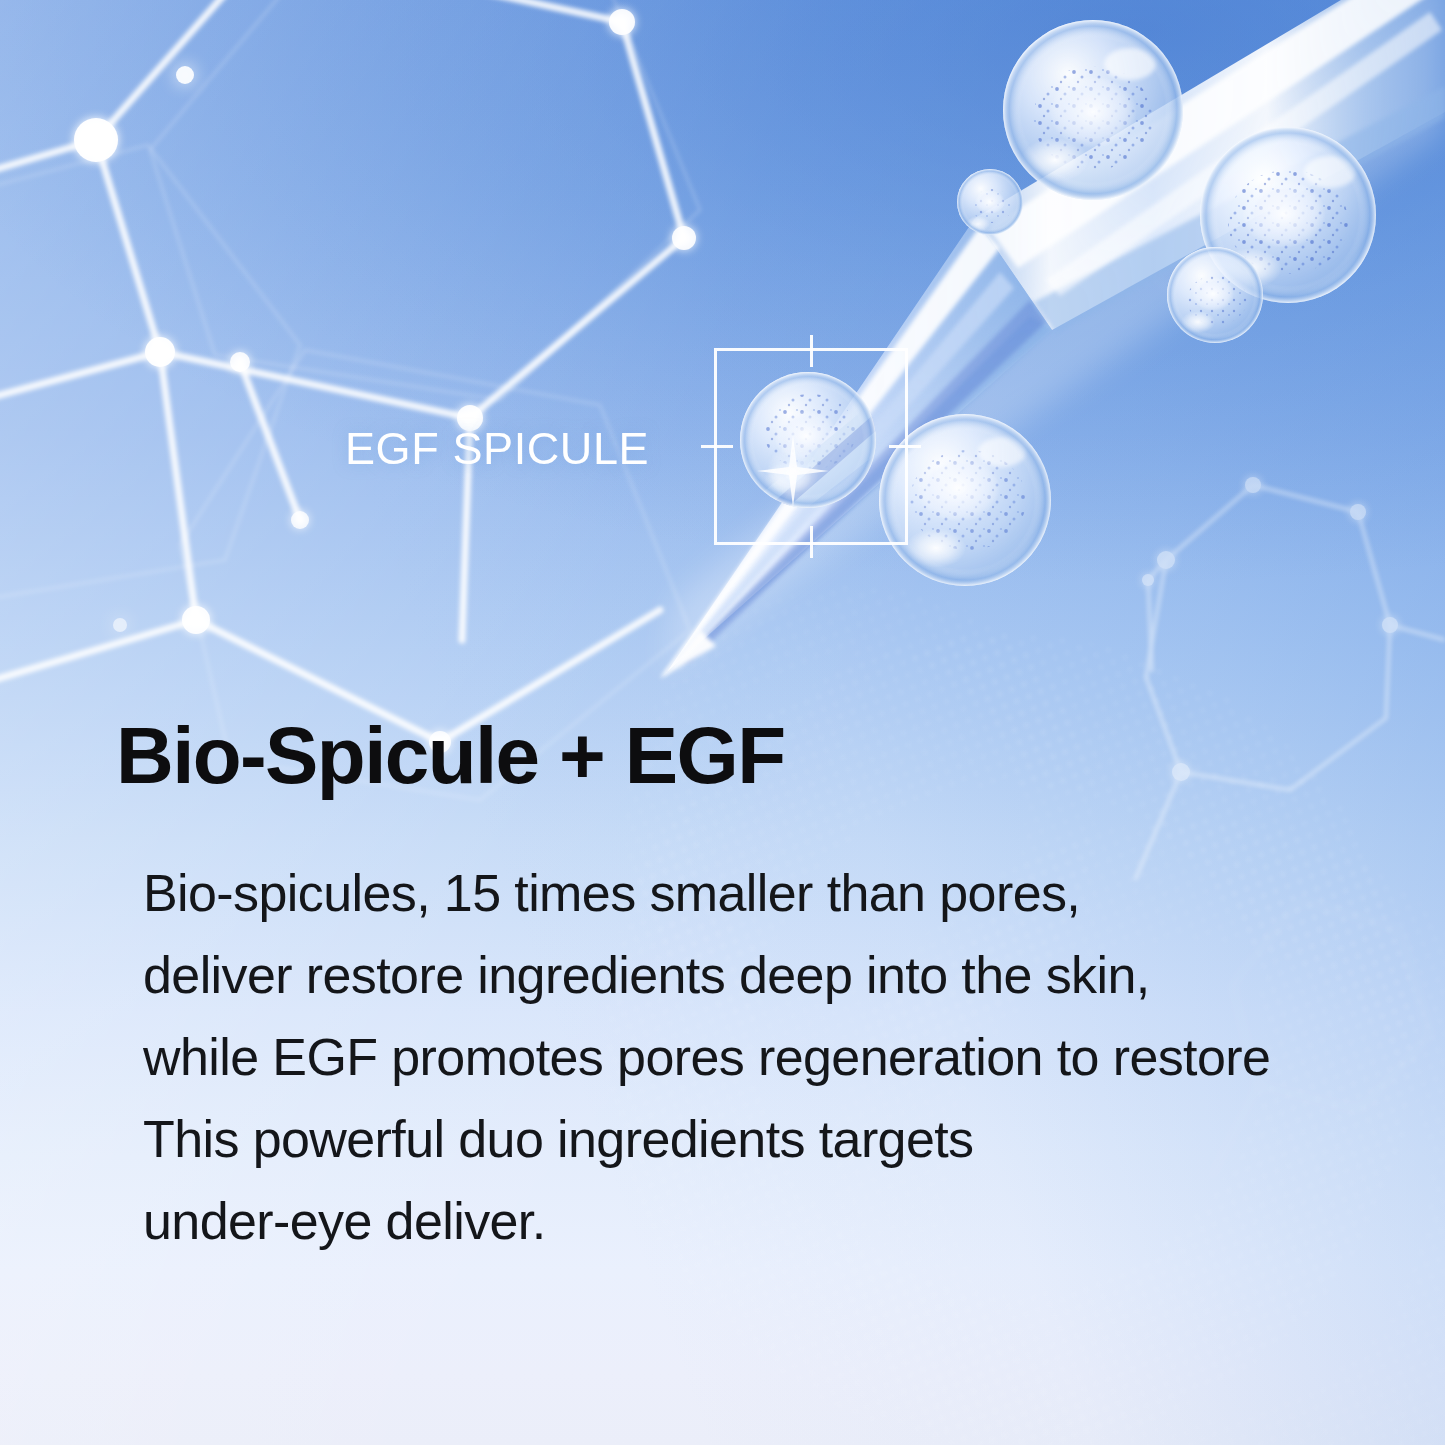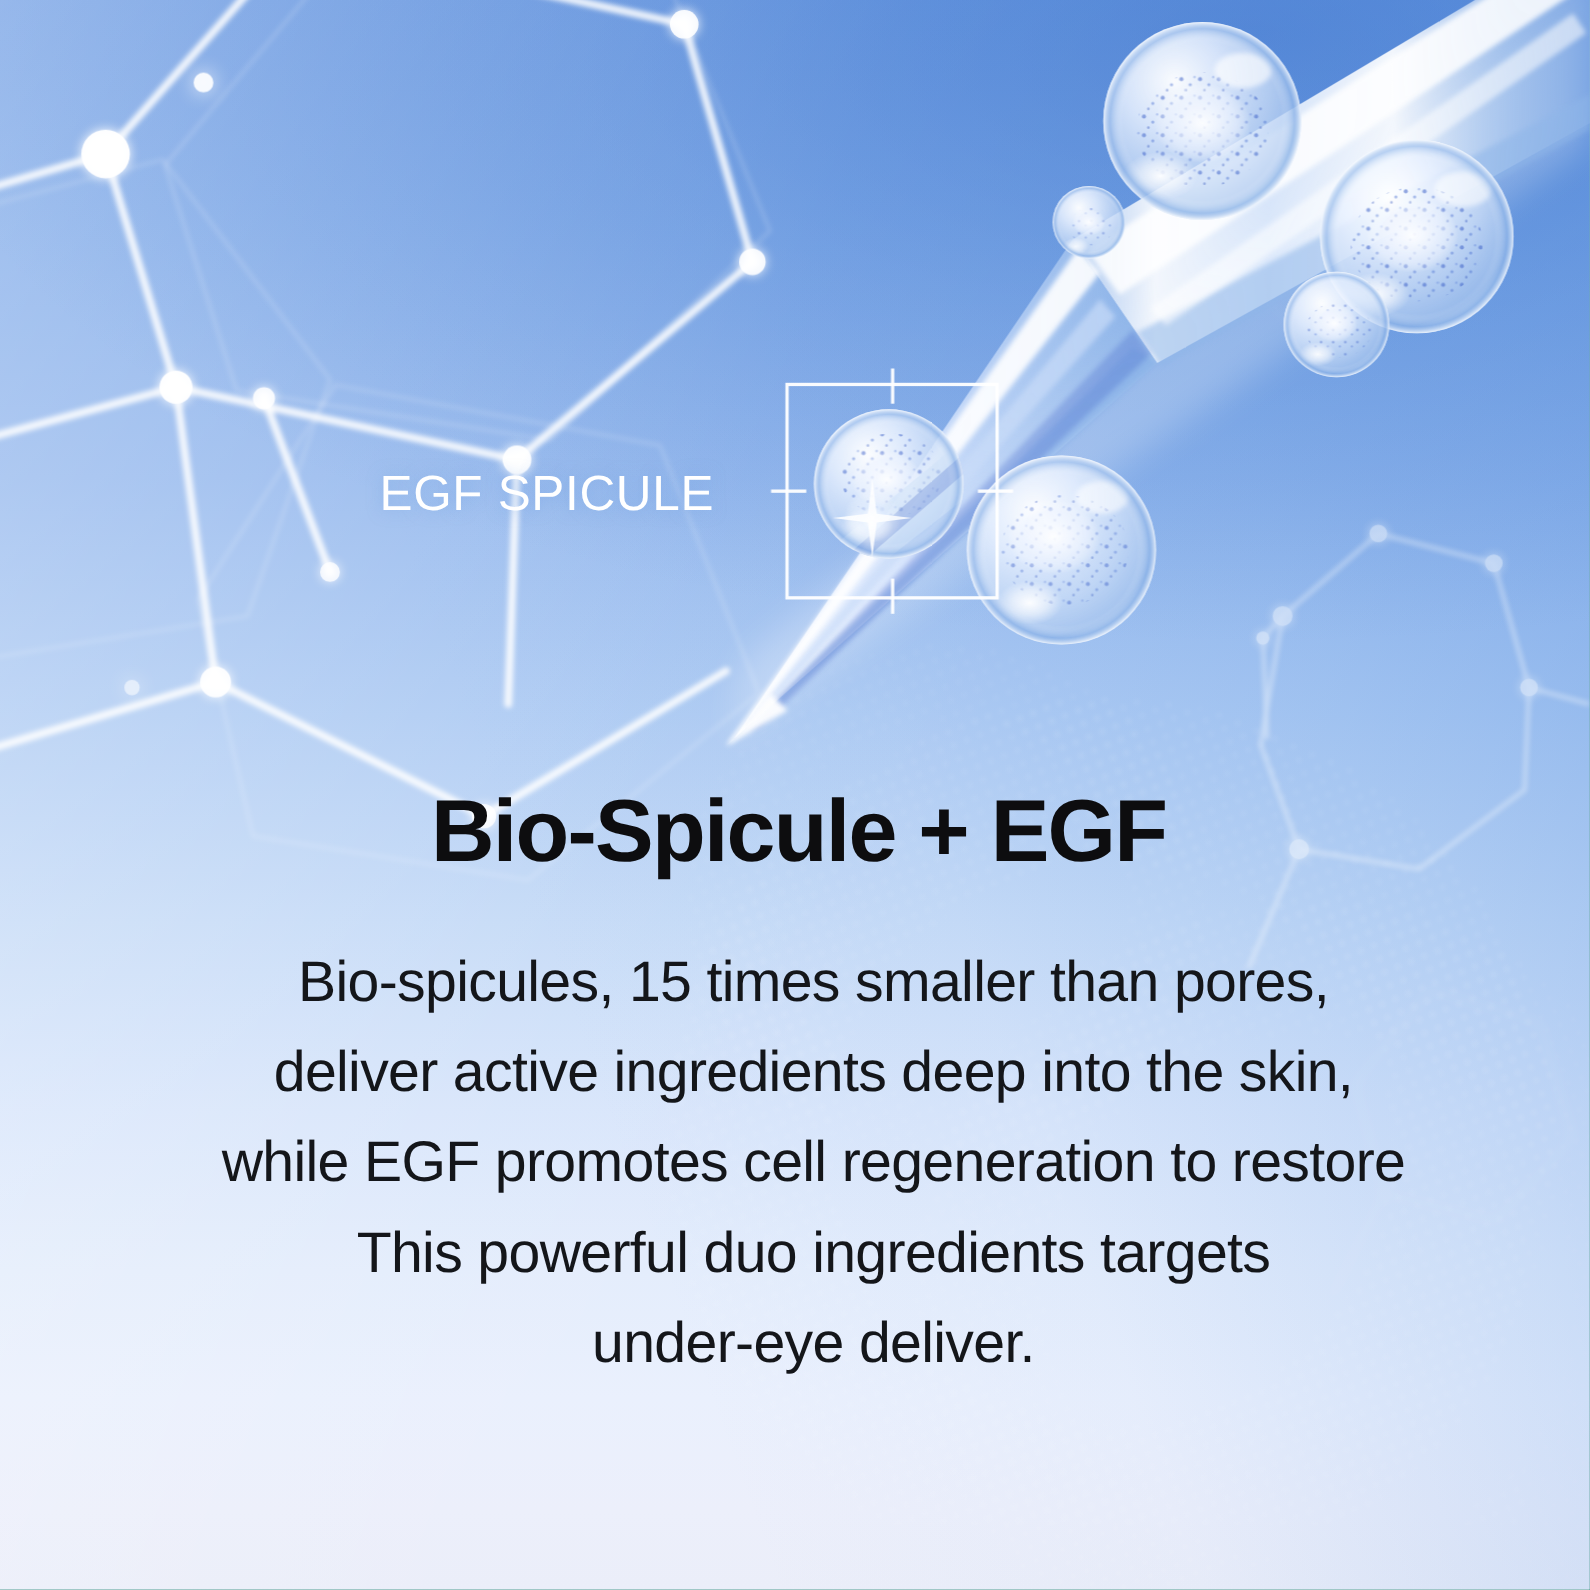--- a/index.html
+++ b/index.html
@@ -103,24 +103,23 @@
     font-weight: 500;
     letter-spacing: 0.6px;
     color: #ffffff;
     white-space: nowrap;
     text-shadow: 0 0 14px rgba(120,165,225,0.55);
   }
 
   
   #text-block {
     position: absolute;
-    left: 96px;
+    left: 116px;
     top: 716px;
     width: 1260px;
-    text-align: center;
   }
   #headline {
     margin: 0;
     font-size: 80px;
     font-weight: 700;
     letter-spacing: -1.6px;
     line-height: 1.0;
     color: #0d0d0f;
     white-space: nowrap;
   }
@@ -438,20 +437,20 @@
     <span class="tick right"></span>
   </div>
 
   <div id="spicule-label">EGF SPICULE</div>
 
   <div id="text-block">
     <h1 id="headline">Bio-Spicule + EGF</h1>
 
     <div id="body-copy">
       <div class="line">Bio-spicules, 15 times smaller than pores,</div>
-      <div class="line">deliver active ingredients deep into the skin,</div>
-      <div class="line">while EGF promotes cell regeneration to restore</div>
+      <div class="line">deliver restore ingredients deep into the skin,</div>
+      <div class="line">while EGF promotes pores regeneration to restore</div>
       <div class="line">This powerful duo ingredients targets</div>
       <div class="line">under-eye deliver.</div>
     </div>
   </div>
 
 </div>
 
 </body></html>

